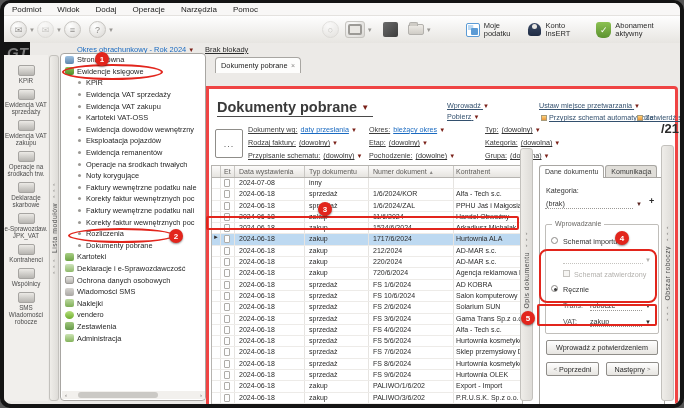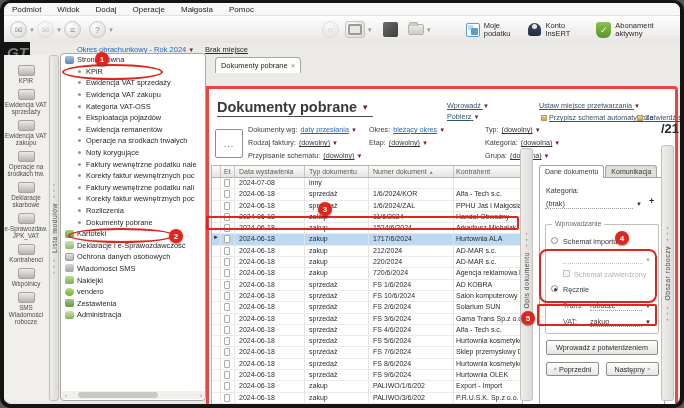--- a/index.html
+++ b/index.html
@@ -107,21 +107,21 @@
             border:1px solid #a89b7a;vertical-align:-1px;margin-right:2px;}
   .counter{position:absolute;left:440px;top:32px;width:30px;text-align:right;font-size:13px;
            font-weight:bold;color:#2b2b2b;}
 
   .more-btn{position:absolute;left:6px;top:40px;width:28px;height:29px;background:#fff;
             border:1px solid #8f8d89;border-radius:2px;color:#555;font-size:9px;letter-spacing:1px;
             display:flex;align-items:center;justify-content:center;}
   .filter-col{position:absolute;top:34px;}
   #fcol0{left:39px;} #fcol1{left:160px;} #fcol2{left:276px;}
   .f-line{height:13px;font-size:7.2px;color:#3c3c3c;white-space:nowrap;display:flex;align-items:center;}
-  .f-line .lab{margin-right:3px;}
+  .f-line .lab{margin-right:3px;text-decoration:underline;}
   .f-val{text-decoration:underline;color:#333;}
   .f-val.blue{color:#1a6ac0;}
 
   
   .dtable{position:absolute;left:2px;top:76px;width:312px;height:251px;border:1px solid #b6b4b0;
           overflow:hidden;background:#fff;}
   .drow{display:flex;height:11.3px;border-bottom:1px solid #edebe8;align-items:stretch;}
   .drow.head{height:12px;background:linear-gradient(#fcfbfa,#e6e4e0);border-bottom:1px solid #b6b4b0;
              color:#5f5d5a;}
   .dcell{font-size:7px;color:#2a2a2a;padding:1px 0 0 4px;border-right:1px solid #e6e4e1;
@@ -172,21 +172,21 @@
 <body>
 
 <div class="screen">
   <div class="inner">
 
     <div class="menubar" id="menubar">
         <div class="menu-item">Podmiot</div>
         <div class="menu-item">Widok</div>
         <div class="menu-item">Dodaj</div>
         <div class="menu-item">Operacje</div>
-        <div class="menu-item">Małgosia</div>
+        <div class="menu-item">Narzędzia</div>
         <div class="menu-item">Pomoc</div>
       </div>
 
     <div class="toolbar">
       <div class="tbtn" style="margin-left:6px">✉</div>
         <span class="caret-sm">▼</span>
       <div class="tbtn dis">✉</div>
         <span class="caret-sm">▼</span>
       <div class="tbtn">≡</div>
       <div class="tbtn" style="margin-left:8px">?</div>
@@ -208,21 +208,21 @@
       <div class="shield" style="margin-left:26px">
           <span>✓</span>
         </div>
       <div class="tb-label">Abonament aktywny</div>
     </div>
 
     <div class="gt-corner"><span>GT</span></div>
 
     <div class="infobar">
       <span class="lnk-period"><span>Okres obrachunkowy - Rok 2024</span> <span class="caret-red">▼</span></span>
-      <span class="lock-status">Brak miejsce</span>
+      <span class="lock-status">Brak blokady</span>
     </div>
 
     <div class="modstrip" id="modstrip">
         <div class="module-item">
           <div class="mod-icon"></div>
           <div class="mod-label">KPiR</div>
         </div>
         <div class="module-item">
           <div class="mod-icon"></div>
           <div class="mod-label">Ewidencja VAT
@@ -269,35 +269,43 @@
       <span class="vtext">Lista modułów</span>
       <span class="chev">‹<br>‹<br>‹</span>
     </div>
 
     <div class="treepanel">
       <div id="tree-items">
           <div class="tree-item">
             <div class="t-ico ti-home"></div>
             <div style="display: inline;">Strona główna</div>
           </div>
+          <div class="tree-item">
+            <div class="t-ico ti-book"></div>
+            <div style="display: inline;">Ewidencje księgowe</div>
+          </div>
           <div class="tree-item lvl1">
             <div class="t-dot"></div>
             <div style="display: inline;">KPiR</div>
           </div>
           <div class="tree-item lvl1">
             <div class="t-dot"></div>
             <div style="display: inline;">Ewidencja VAT sprzedaży</div>
           </div>
           <div class="tree-item lvl1">
             <div class="t-dot"></div>
             <div style="display: inline;">Ewidencja VAT zakupu</div>
           </div>
           <div class="tree-item lvl1">
             <div class="t-dot"></div>
-            <div style="display: inline;">Kategoria VAT-OSS</div>
+            <div style="display: inline;">Kartoteki VAT-OSS</div>
+          </div>
+          <div class="tree-item lvl1">
+            <div class="t-dot"></div>
+            <div style="display: inline;">Ewidencja dowodów wewnętrzny</div>
           </div>
           <div class="tree-item lvl1">
             <div class="t-dot"></div>
             <div style="display: inline;">Eksploatacja pojazdów</div>
           </div>
           <div class="tree-item lvl1">
             <div class="t-dot"></div>
             <div style="display: inline;">Ewidencja remanentów</div>
           </div>
           <div class="tree-item lvl1">
@@ -406,20 +414,25 @@
         </div>
       <div class="filter-col" id="fcol1">
           <div class="f-line">
             <div class="lab">Okres:</div>
             <div class="f-val blue">bieżący okres</div>
             <div class="caret-red" style="margin-left: 2px;">▼</div>
           </div>
           <div class="f-line">
             <div class="lab">Etap:</div>
             <div class="f-val">(dowolny)</div>
+            <div class="caret-red" style="margin-left: 2px;">▼</div>
+          </div>
+          <div class="f-line">
+            <div class="lab">Pochodzenie:</div>
+            <div class="f-val">(dowolne)</div>
             <div class="caret-red" style="margin-left: 2px;">▼</div>
           </div>
         </div>
       <div class="filter-col" id="fcol2">
           <div class="f-line">
             <div class="lab">Typ:</div>
             <div class="f-val">(dowolny)</div>
             <div class="caret-red" style="margin-left: 2px;">▼</div>
           </div>
           <div class="f-line">

